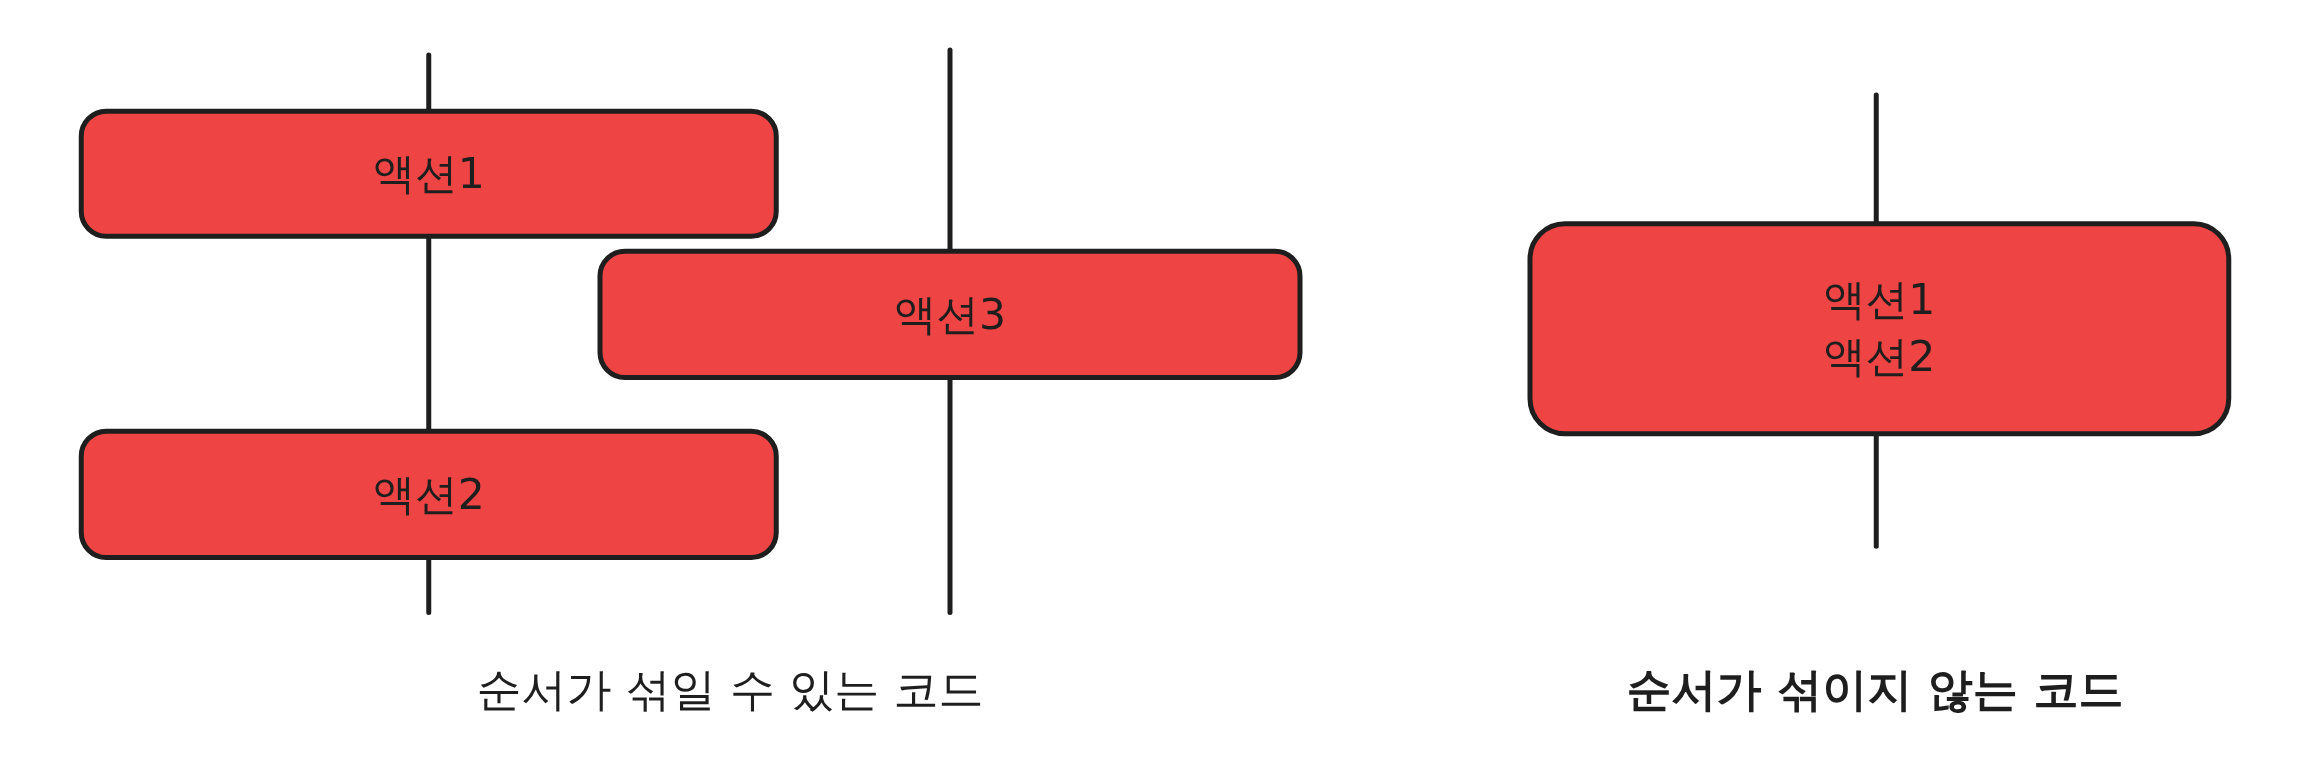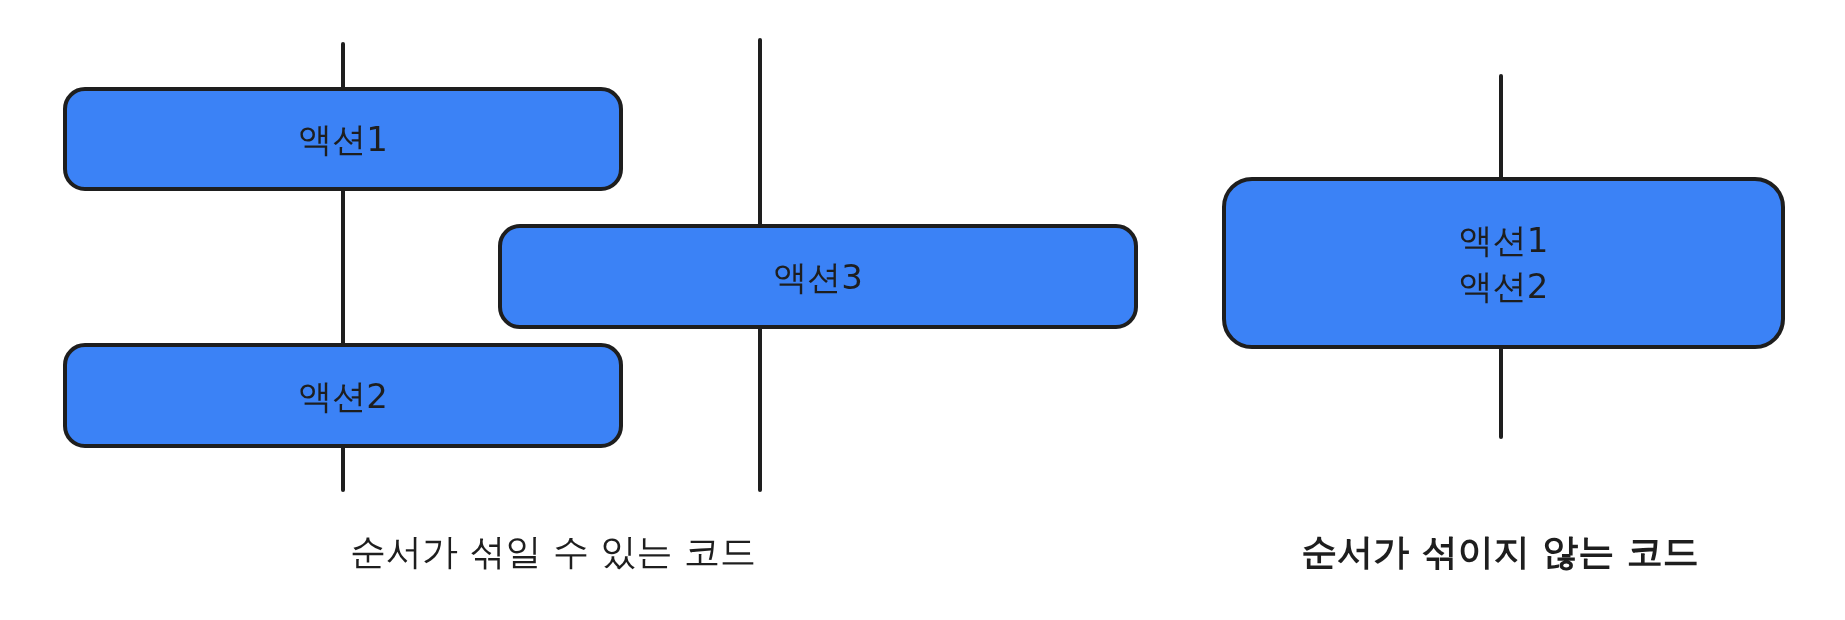--- a/index.html
+++ b/index.html
@@ -1,44 +1,44 @@
 <!DOCTYPE html>
 <html><head>
 <meta charset="utf-8">
 <style>
   html, body { margin:0; padding:0; background:#ffffff; }
   body { width:1845px; height:620px; position:relative; overflow:hidden;
          font-family:"DejaVu Sans", sans-serif; color:#1e1e1e; }
   .vline { position:absolute; width:4px; background:#1e1e1e; border-radius:2px; }
   .box { position:absolute; box-sizing:border-box; border:4px solid #1e1e1e;
-         border-radius:22px; background:#3b82f6; display:flex; flex-direction:column;
+         border-radius:22px; background:#ef4444; display:flex; flex-direction:column;
          align-items:center; justify-content:center; }
   .box span { font-size:34px; line-height:46px; color:#1e1e1e; }
   .caption { position:absolute; font-size:36px; color:#1e1e1e; white-space:nowrap;
              transform:translateX(-50%); }
 </style>
 </head>
 <body>
 
 <div class="vline" style="left:341px; top:42px; height:450px;"></div>
 <div class="vline" style="left:758px; top:38px; height:454px;"></div>
 
 <div class="box" style="left:63px; top:87px; width:560px; height:104px;">
   <span>액션1</span>
 </div>
 
-<div class="box" style="left:478px; top:224px; width:640px; height:105px;margin-left:20px;">
+<div class="box" style="left:478px; top:199px; width:564px; height:105px;">
   <span>액션3</span>
 </div>
 
 <div class="box" style="left:63px; top:343px; width:560px; height:105px;">
   <span>액션2</span>
 </div>
 
-<div class="caption" style="left:553px; top:528px;">순서가 섞일 수 있는 코드</div>
+<div class="caption" style="left:584px; top:528px;">순서가 섞일 수 있는 코드</div>
 
 <div class="vline" style="left:1499px; top:74px; height:365px;"></div>
 
 <div class="box" style="left:1222px; top:177px; width:563px; height:172px; border-radius:30px;">
   <span>액션1</span>
   <span>액션2</span>
 </div>
 
 <div class="caption" style="left:1500px; top:528px;font-weight:bold;">순서가 섞이지 않는 코드</div>
 

